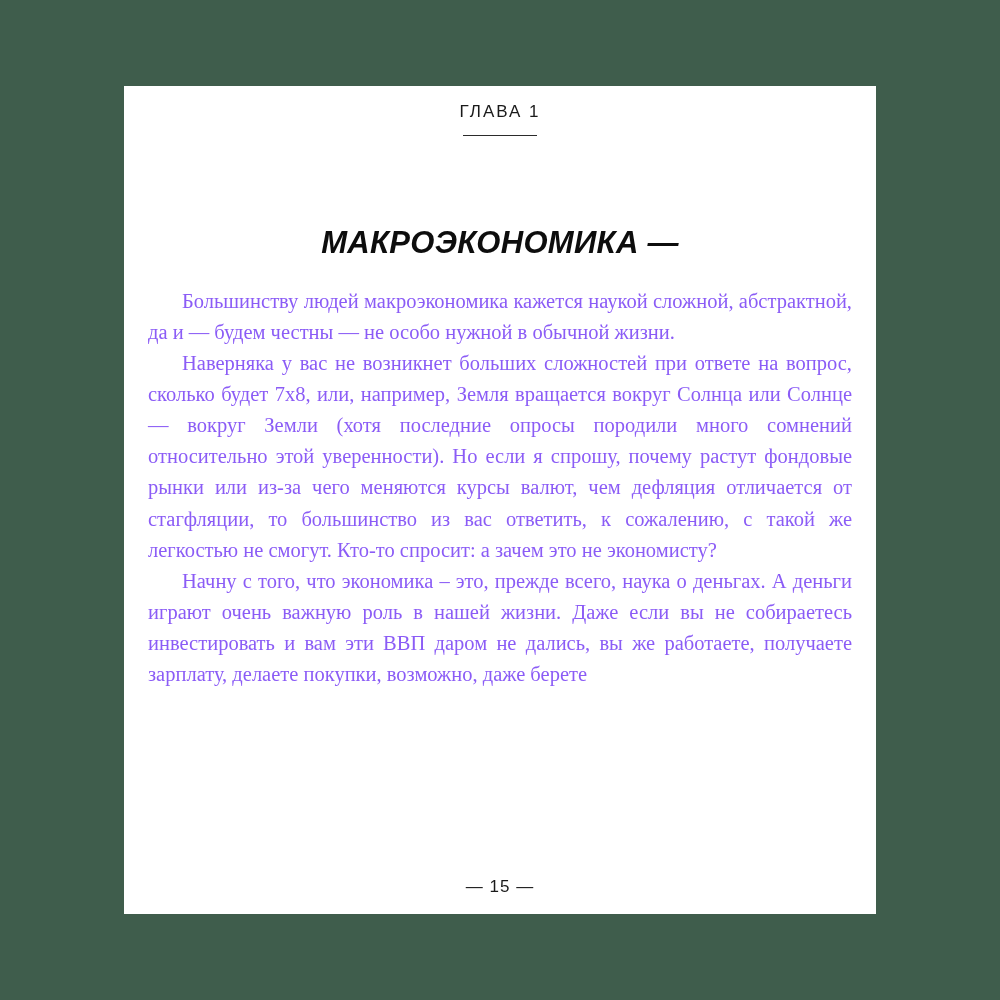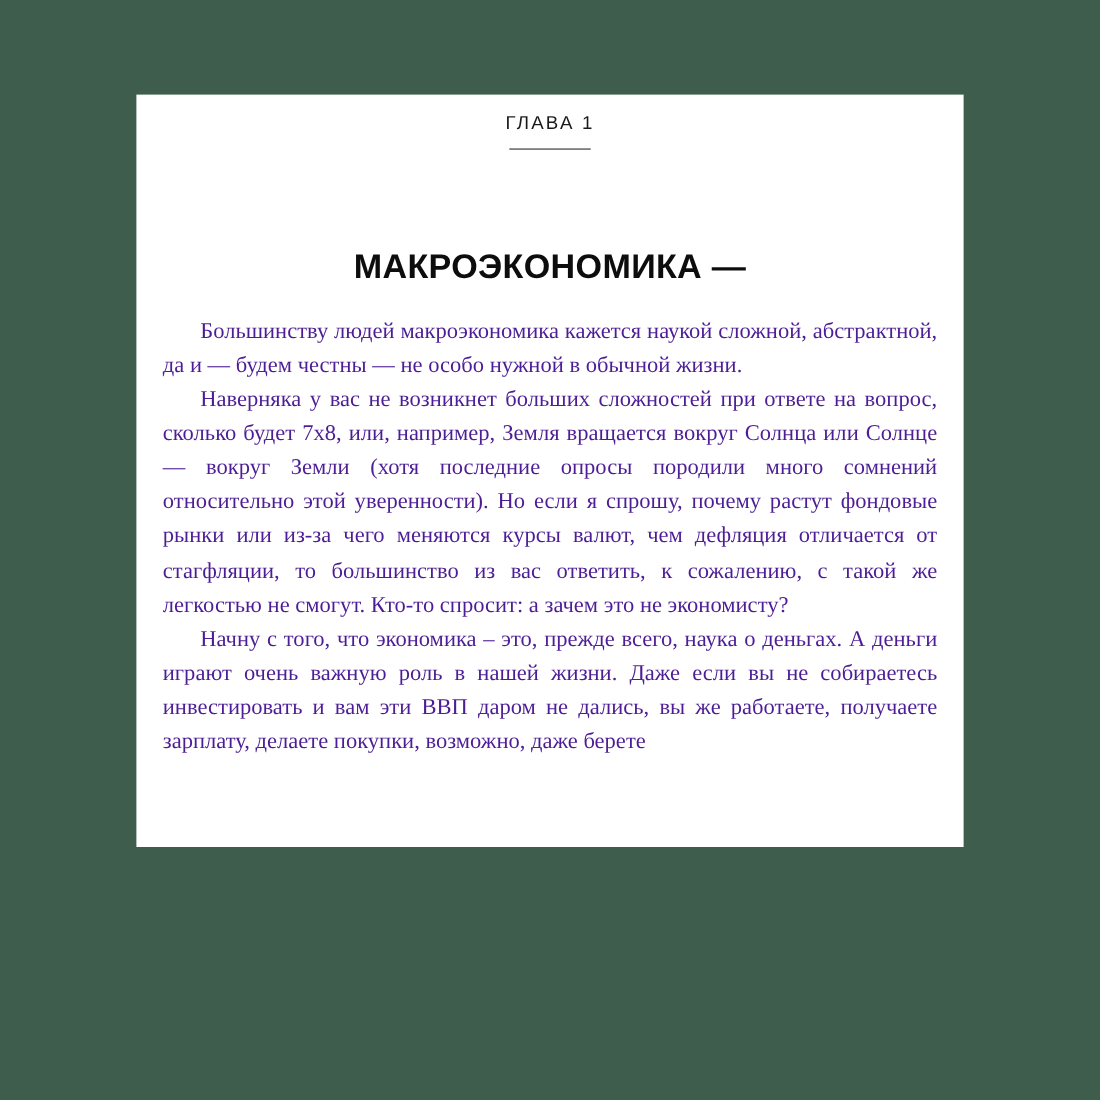--- a/index.html
+++ b/index.html
@@ -11,21 +11,21 @@
     height: 1000px;
     background: #3f5d4c;
     font-family: "Liberation Serif", serif;
     overflow: hidden;
   }
   .page-wrap {
     position: absolute;
     left: 124px;
     top: 86px;
     width: 752px;
-    height: 684px;
+    height: 828px;
     background: #ffffff;
     box-sizing: border-box;
     padding: 0;
   }
   .chapter-label {
     text-align: center;
     font-family: "Liberation Sans", sans-serif;
     font-size: 17px;
     letter-spacing: 2px;
     color: #1a1a1a;
@@ -41,27 +41,28 @@
   .chapter-title {
     text-align: center;
     font-family: "Liberation Sans", sans-serif;
     font-weight: bold;
     font-size: 31px;
     line-height: 1.38;
     color: #0d0d0d;
     margin-top: 86px;
     padding: 0 36px;
     letter-spacing: 0.3px;
+    font-style: italic;
   }
   .body-text {
     padding: 0 24px 0 24px;
     font-family: "Liberation Serif", serif;
     font-size: 20.5px;
     line-height: 1.52;
-    color: #4c1d95;
+    color: #8b5cf6;
     text-align: justify;
   }
   .body-text p {
     margin: 0;
     text-indent: 34px;
   }
   .page-number {
     position: absolute;
     bottom: 17px;
     left: 0;
@@ -84,14 +85,15 @@
   <h1 class="chapter-title">
     <span>МАКРОЭКОНОМИКА —</span><br>
   </h1>
 
   <div class="body-text">
     <p>Большинству людей макроэкономика кажется наукой сложной, абстрактной, да и — будем честны — не особо нужной в обычной жизни.</p>
     <p>Наверняка у вас не возникнет больших сложностей при ответе на вопрос, сколько будет 7х8, или, например, Земля вращается вокруг Солнца или Солнце — вокруг Земли (хотя последние опросы породили много сомнений относительно этой уверенности). Но если я спрошу, почему растут фондовые рынки или из-за чего меняются курсы валют, чем дефляция отличается от стагфляции, то большинство из вас ответить, к сожалению, с такой же легкостью не смогут. Кто-то спросит: а зачем это не экономисту?</p>
     <p>Начну с того, что экономика – это, прежде всего, наука о деньгах. А деньги играют очень важную роль в нашей жизни. Даже если вы не собираетесь инвестировать и вам эти ВВП даром не дались, вы же работаете, получаете зарплату, делаете покупки, возможно, даже берете</p>
   </div>
 
+  <div class="page-number">— 15 —</div>
 
 </div>
 
 </body></html>

